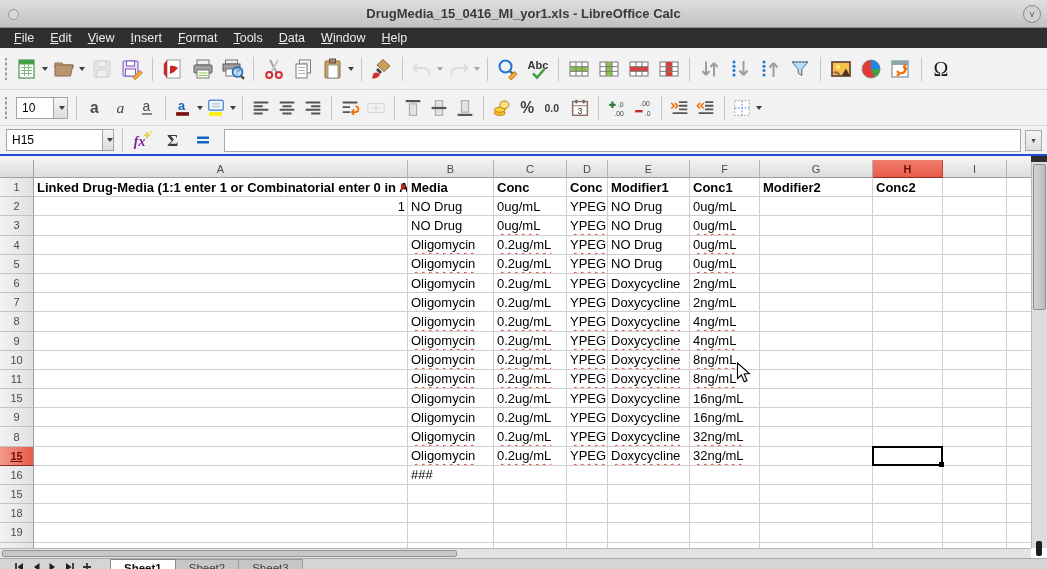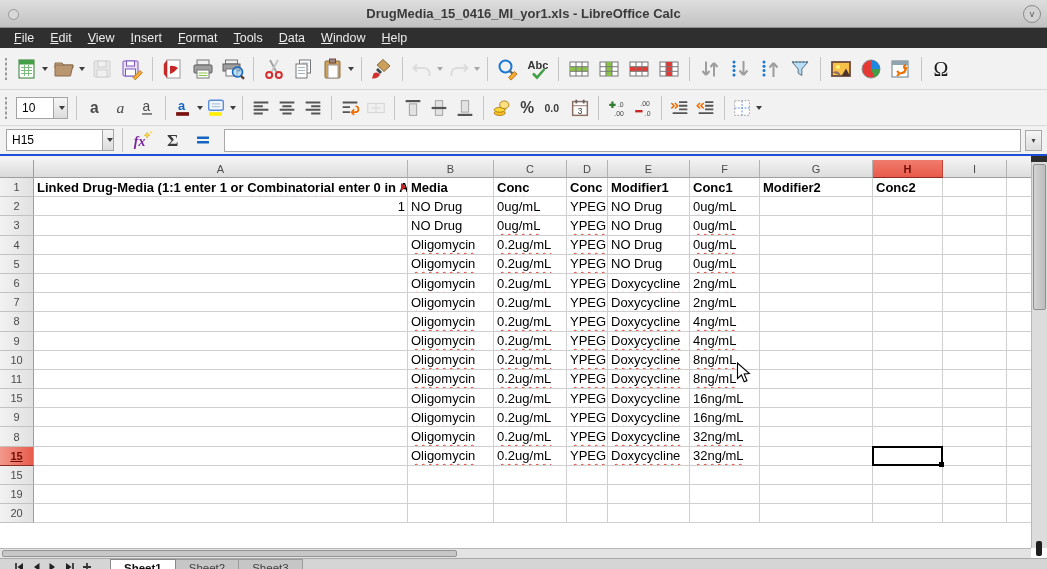--- a/index.html
+++ b/index.html
@@ -974,21 +974,49 @@
         </div>
         <div class="gcell" style="width: 70px;">
           <span><span class="sp">32ng/mL</span></span>
         </div>
         <div class="gcell" style="width: 113px;"></div>
         <div class="gcell" style="width: 70px;"></div>
         <div class="gcell" style="width: 64px;"></div>
         <div class="gcell" style="width: 64px;"></div>
       </div>
       <div class="grow">
+        <div class="grhdr">16</div>
+        <div class="gcell" style="width: 374px;"></div>
+        <div class="gcell" style="width: 86px;">
+          <span>###</span>
+        </div>
+        <div class="gcell" style="width: 73px;"></div>
+        <div class="gcell" style="width: 41px;"></div>
+        <div class="gcell" style="width: 82px;"></div>
+        <div class="gcell" style="width: 70px;"></div>
+        <div class="gcell" style="width: 113px;"></div>
+        <div class="gcell" style="width: 70px;"></div>
+        <div class="gcell" style="width: 64px;"></div>
+        <div class="gcell" style="width: 64px;"></div>
+      </div>
+      <div class="grow">
         <div class="grhdr">15</div>
+        <div class="gcell" style="width: 374px;"></div>
+        <div class="gcell" style="width: 86px;"></div>
+        <div class="gcell" style="width: 73px;"></div>
+        <div class="gcell" style="width: 41px;"></div>
+        <div class="gcell" style="width: 82px;"></div>
+        <div class="gcell" style="width: 70px;"></div>
+        <div class="gcell" style="width: 113px;"></div>
+        <div class="gcell" style="width: 70px;"></div>
+        <div class="gcell" style="width: 64px;"></div>
+        <div class="gcell" style="width: 64px;"></div>
+      </div>
+      <div class="grow">
+        <div class="grhdr">18</div>
         <div class="gcell" style="width: 374px;"></div>
         <div class="gcell" style="width: 86px;"></div>
         <div class="gcell" style="width: 73px;"></div>
         <div class="gcell" style="width: 41px;"></div>
         <div class="gcell" style="width: 82px;"></div>
         <div class="gcell" style="width: 70px;"></div>
         <div class="gcell" style="width: 113px;"></div>
         <div class="gcell" style="width: 70px;"></div>
         <div class="gcell" style="width: 64px;"></div>
         <div class="gcell" style="width: 64px;"></div>

